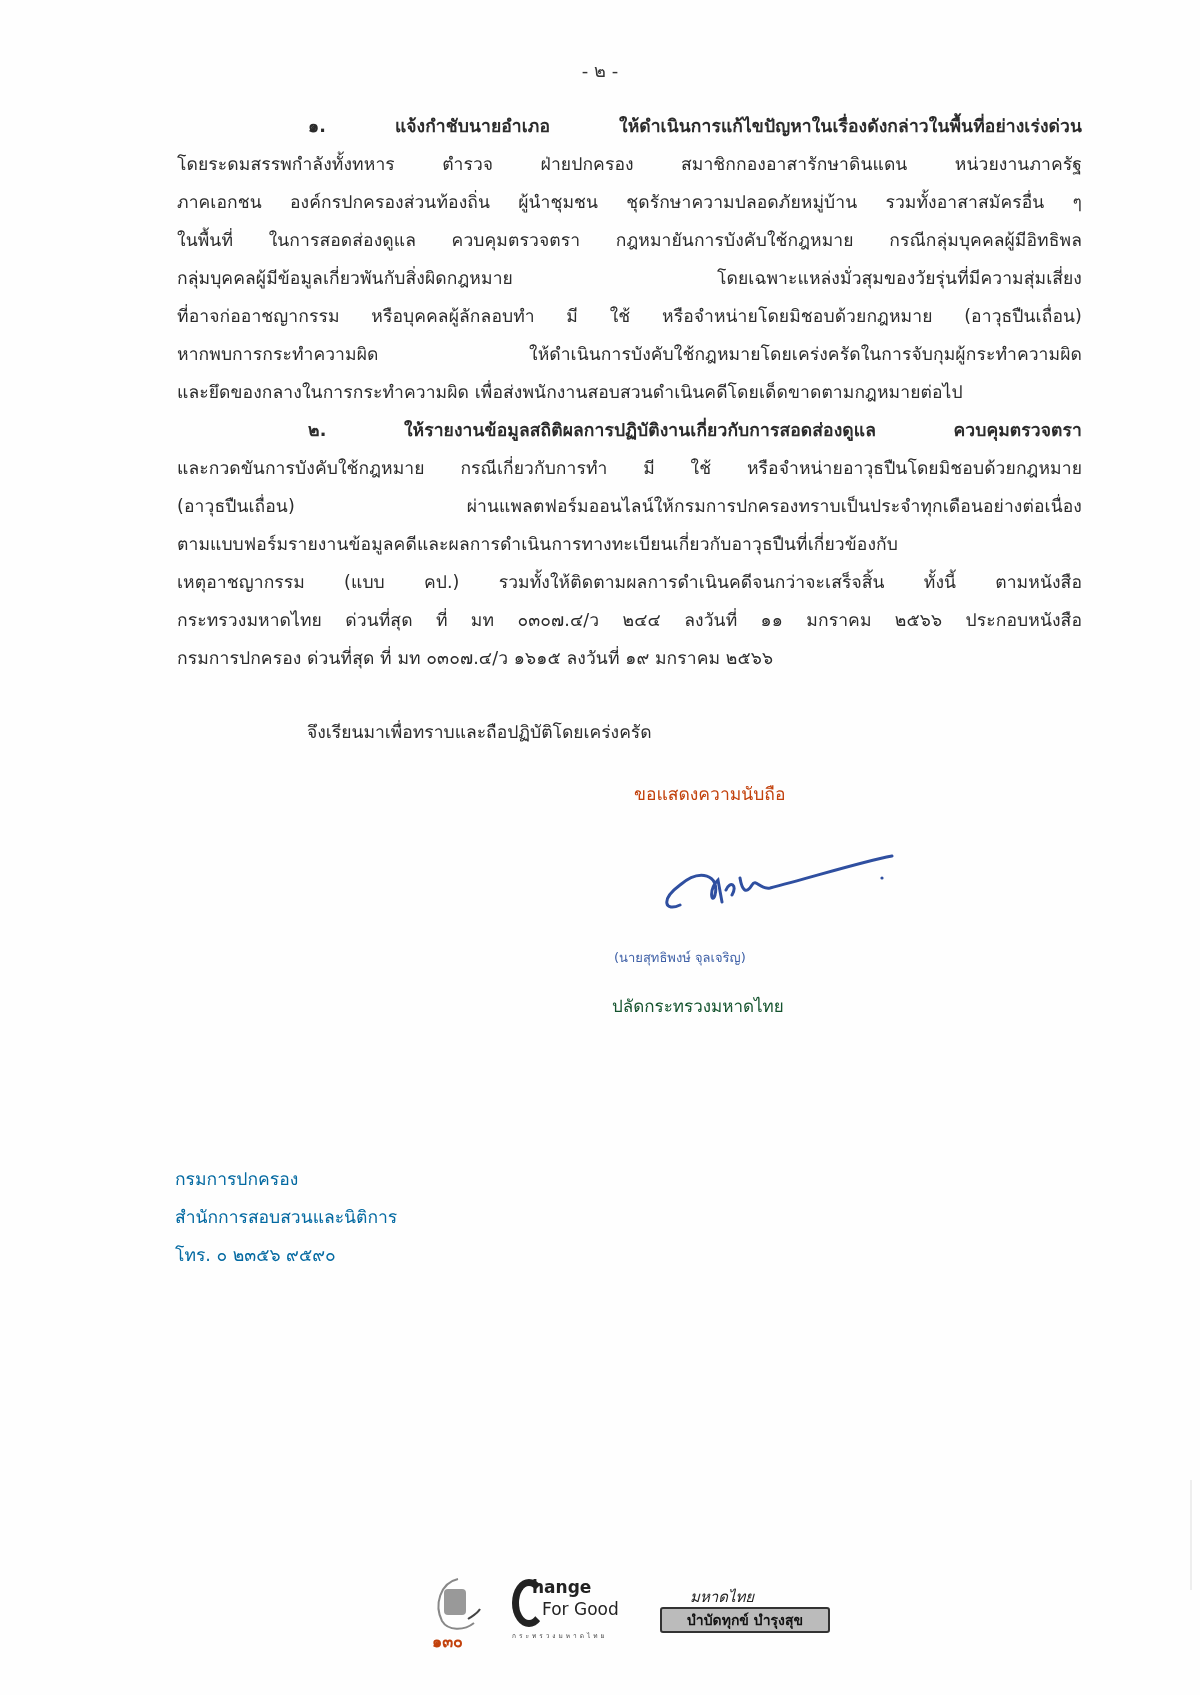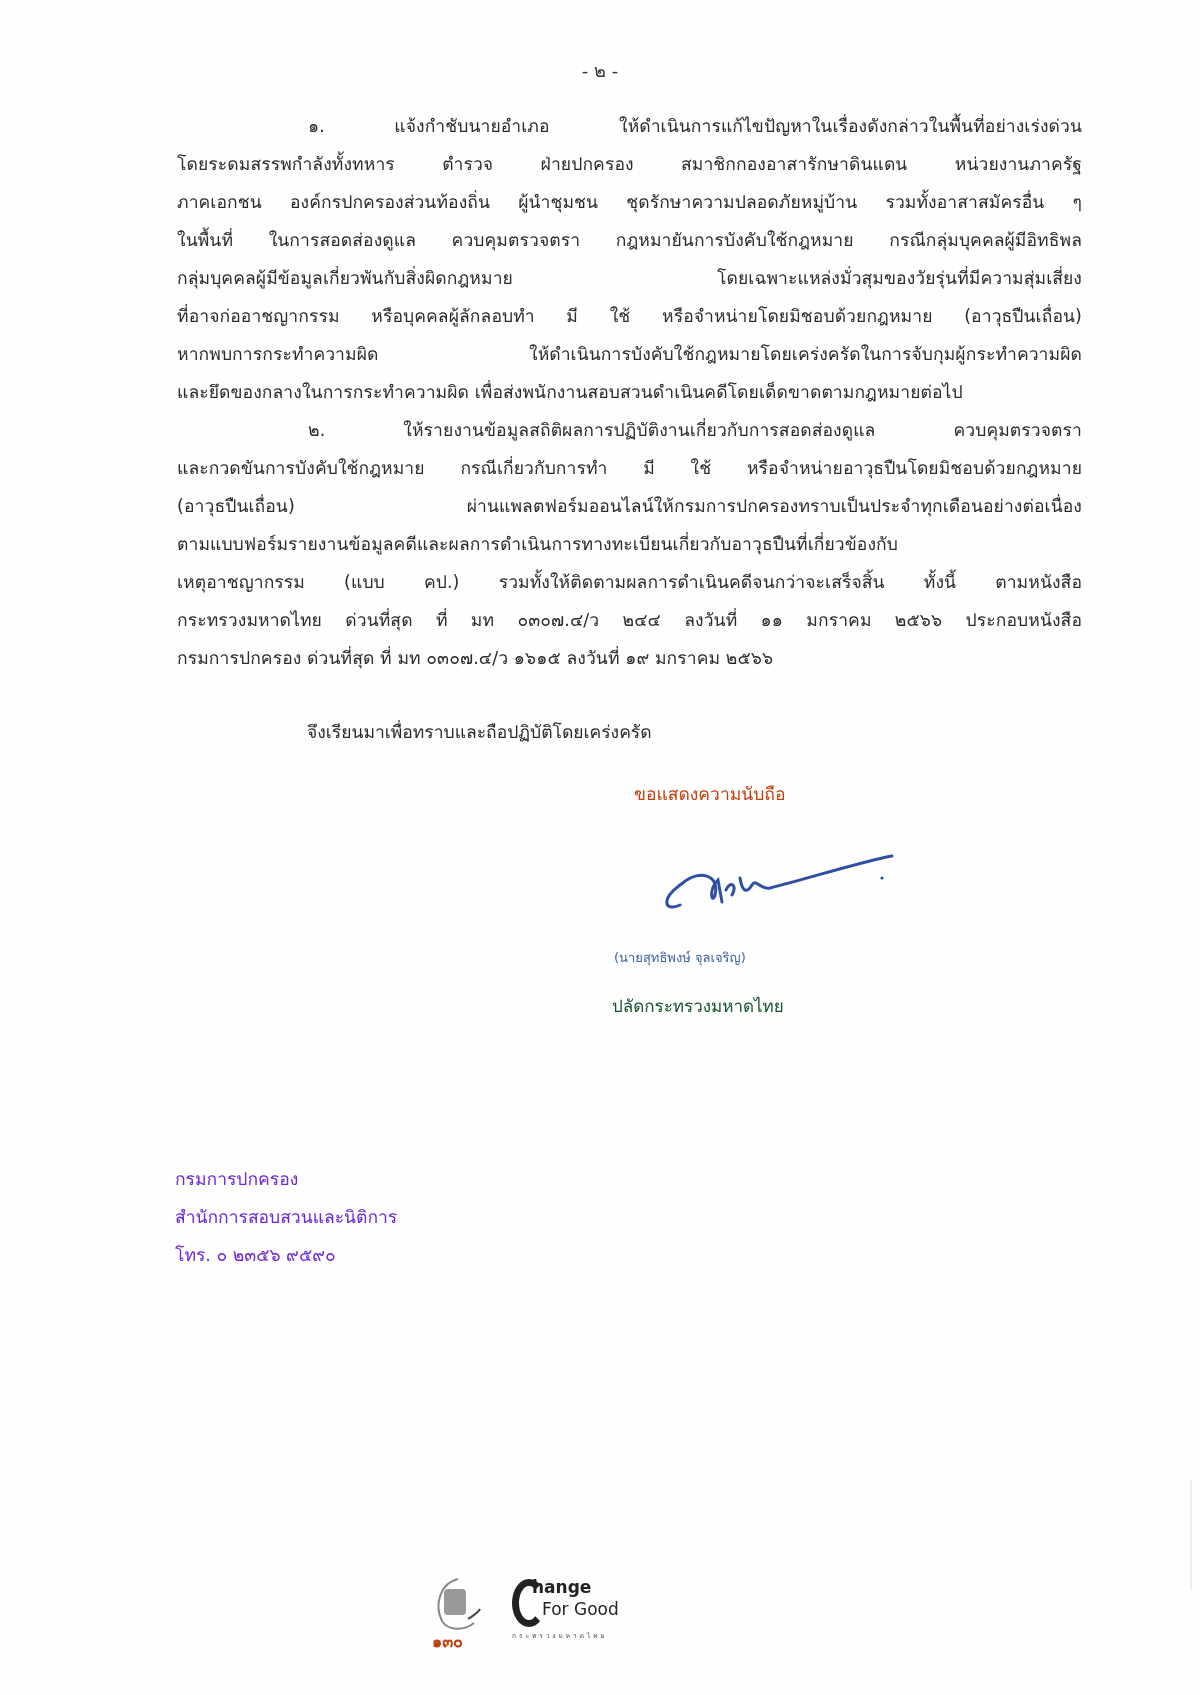--- a/index.html
+++ b/index.html
@@ -1,28 +1,28 @@
 <!DOCTYPE html>
 <html><head>
 <meta charset="utf-8">
 <style>
   html, body { margin:0; padding:0; background:#ffffff; }
   body { width:1200px; height:1695px; position:relative; overflow:hidden;
          font-family:"DejaVu Sans", "Liberation Sans", sans-serif; color:#2a2a2a; }
   .page { position:absolute; left:0; top:0; width:1200px; height:1695px; background:#fefefe; }
   .pgnum { position:absolute; top:56px; left:0; width:1200px; text-align:center; font-size:18px; color:#333; }
   .line { position:absolute; left:177px; white-space:nowrap; font-size:17.5px; line-height:24px; color:#2b2b2b; letter-spacing:0.1px; }
-  .indent { left:308px; }
+  .indent { left:308px;font-weight:bold; }
   .just { width:905px; text-align:justify; text-align-last:justify; }
   .closing { position:absolute; left:307px; top:718px; font-size:17.5px; color:#2b2b2b; white-space:nowrap; }
   .regards { position:absolute; left:634px; top:780px; font-size:17.5px; color:#c2410c; white-space:nowrap;text-align:center; }
   .signature { position:absolute; left:660px; top:850px; width:240px; height:70px; }
   .signer-name { position:absolute; left:614px; top:947px; font-size:13px; color:#3d5fa6; white-space:nowrap; }
   .signer-title { position:absolute; left:612px; top:992px; font-size:17px; color:#14532d; white-space:nowrap; }
-  .dept { position:absolute; left:175px; font-size:17.5px; color:#6d28d9; white-space:nowrap; }
+  .dept { position:absolute; left:175px; font-size:17.5px; color:#0369a1; white-space:nowrap; }
   .footer-logos { position:absolute; top:1575px; left:430px; height:80px; width:410px; }
   .logo { position:absolute; }
   .logo-anniv { left:0; top:0; width:52px; height:78px; }
   .logo-cfg { left:82px; top:4px; width:130px; height:72px; }
   .cfg-c { position:absolute; left:0; top:0; width:34px; height:48px; border:7px solid #222; border-right-color:transparent; border-radius:50%; box-sizing:border-box; }
   .cfg-t1 { position:absolute; left:20px; top:-2px; font-size:17px; font-weight:bold; color:#222; font-family:"DejaVu Sans", sans-serif; }
   .cfg-t2 { position:absolute; left:30px; top:20px; font-size:17px; color:#222; font-family:"DejaVu Sans", sans-serif; }
   .cfg-sub { position:absolute; left:0; top:52px; font-size:6.5px; letter-spacing:3px; color:#444; }
   .logo-banner { left:220px; top:10px; width:190px; height:58px; }
   .banner-top { position:absolute; left:40px; top:0; font-size:15px; font-style:italic; color:#222; }
@@ -76,16 +76,20 @@
         <path d="M38,44 C44,40 48,38 50,34" fill="none" stroke="#444" stroke-width="2"></path>
       </svg>
       <div style="position:absolute;left:2px;top:54px;font-size:16px;font-weight:bold;color:#c2410c;">๑๓๐</div>
     </div>
     <div class="logo logo-cfg">
       <div class="cfg-c"></div>
       <div class="cfg-t1">hange</div>
       <div class="cfg-t2">For Good</div>
       <div class="cfg-sub">กระทรวงมหาดไทย</div>
     </div>
+    <div class="logo logo-banner">
+      <div class="banner-top">มหาดไทย</div>
+      <div class="banner-ribbon">บำบัดทุกข์ บำรุงสุข</div>
+    </div>
   </div>
 
   <div class="faint-box"></div>
 </div>
 
 </body></html>

